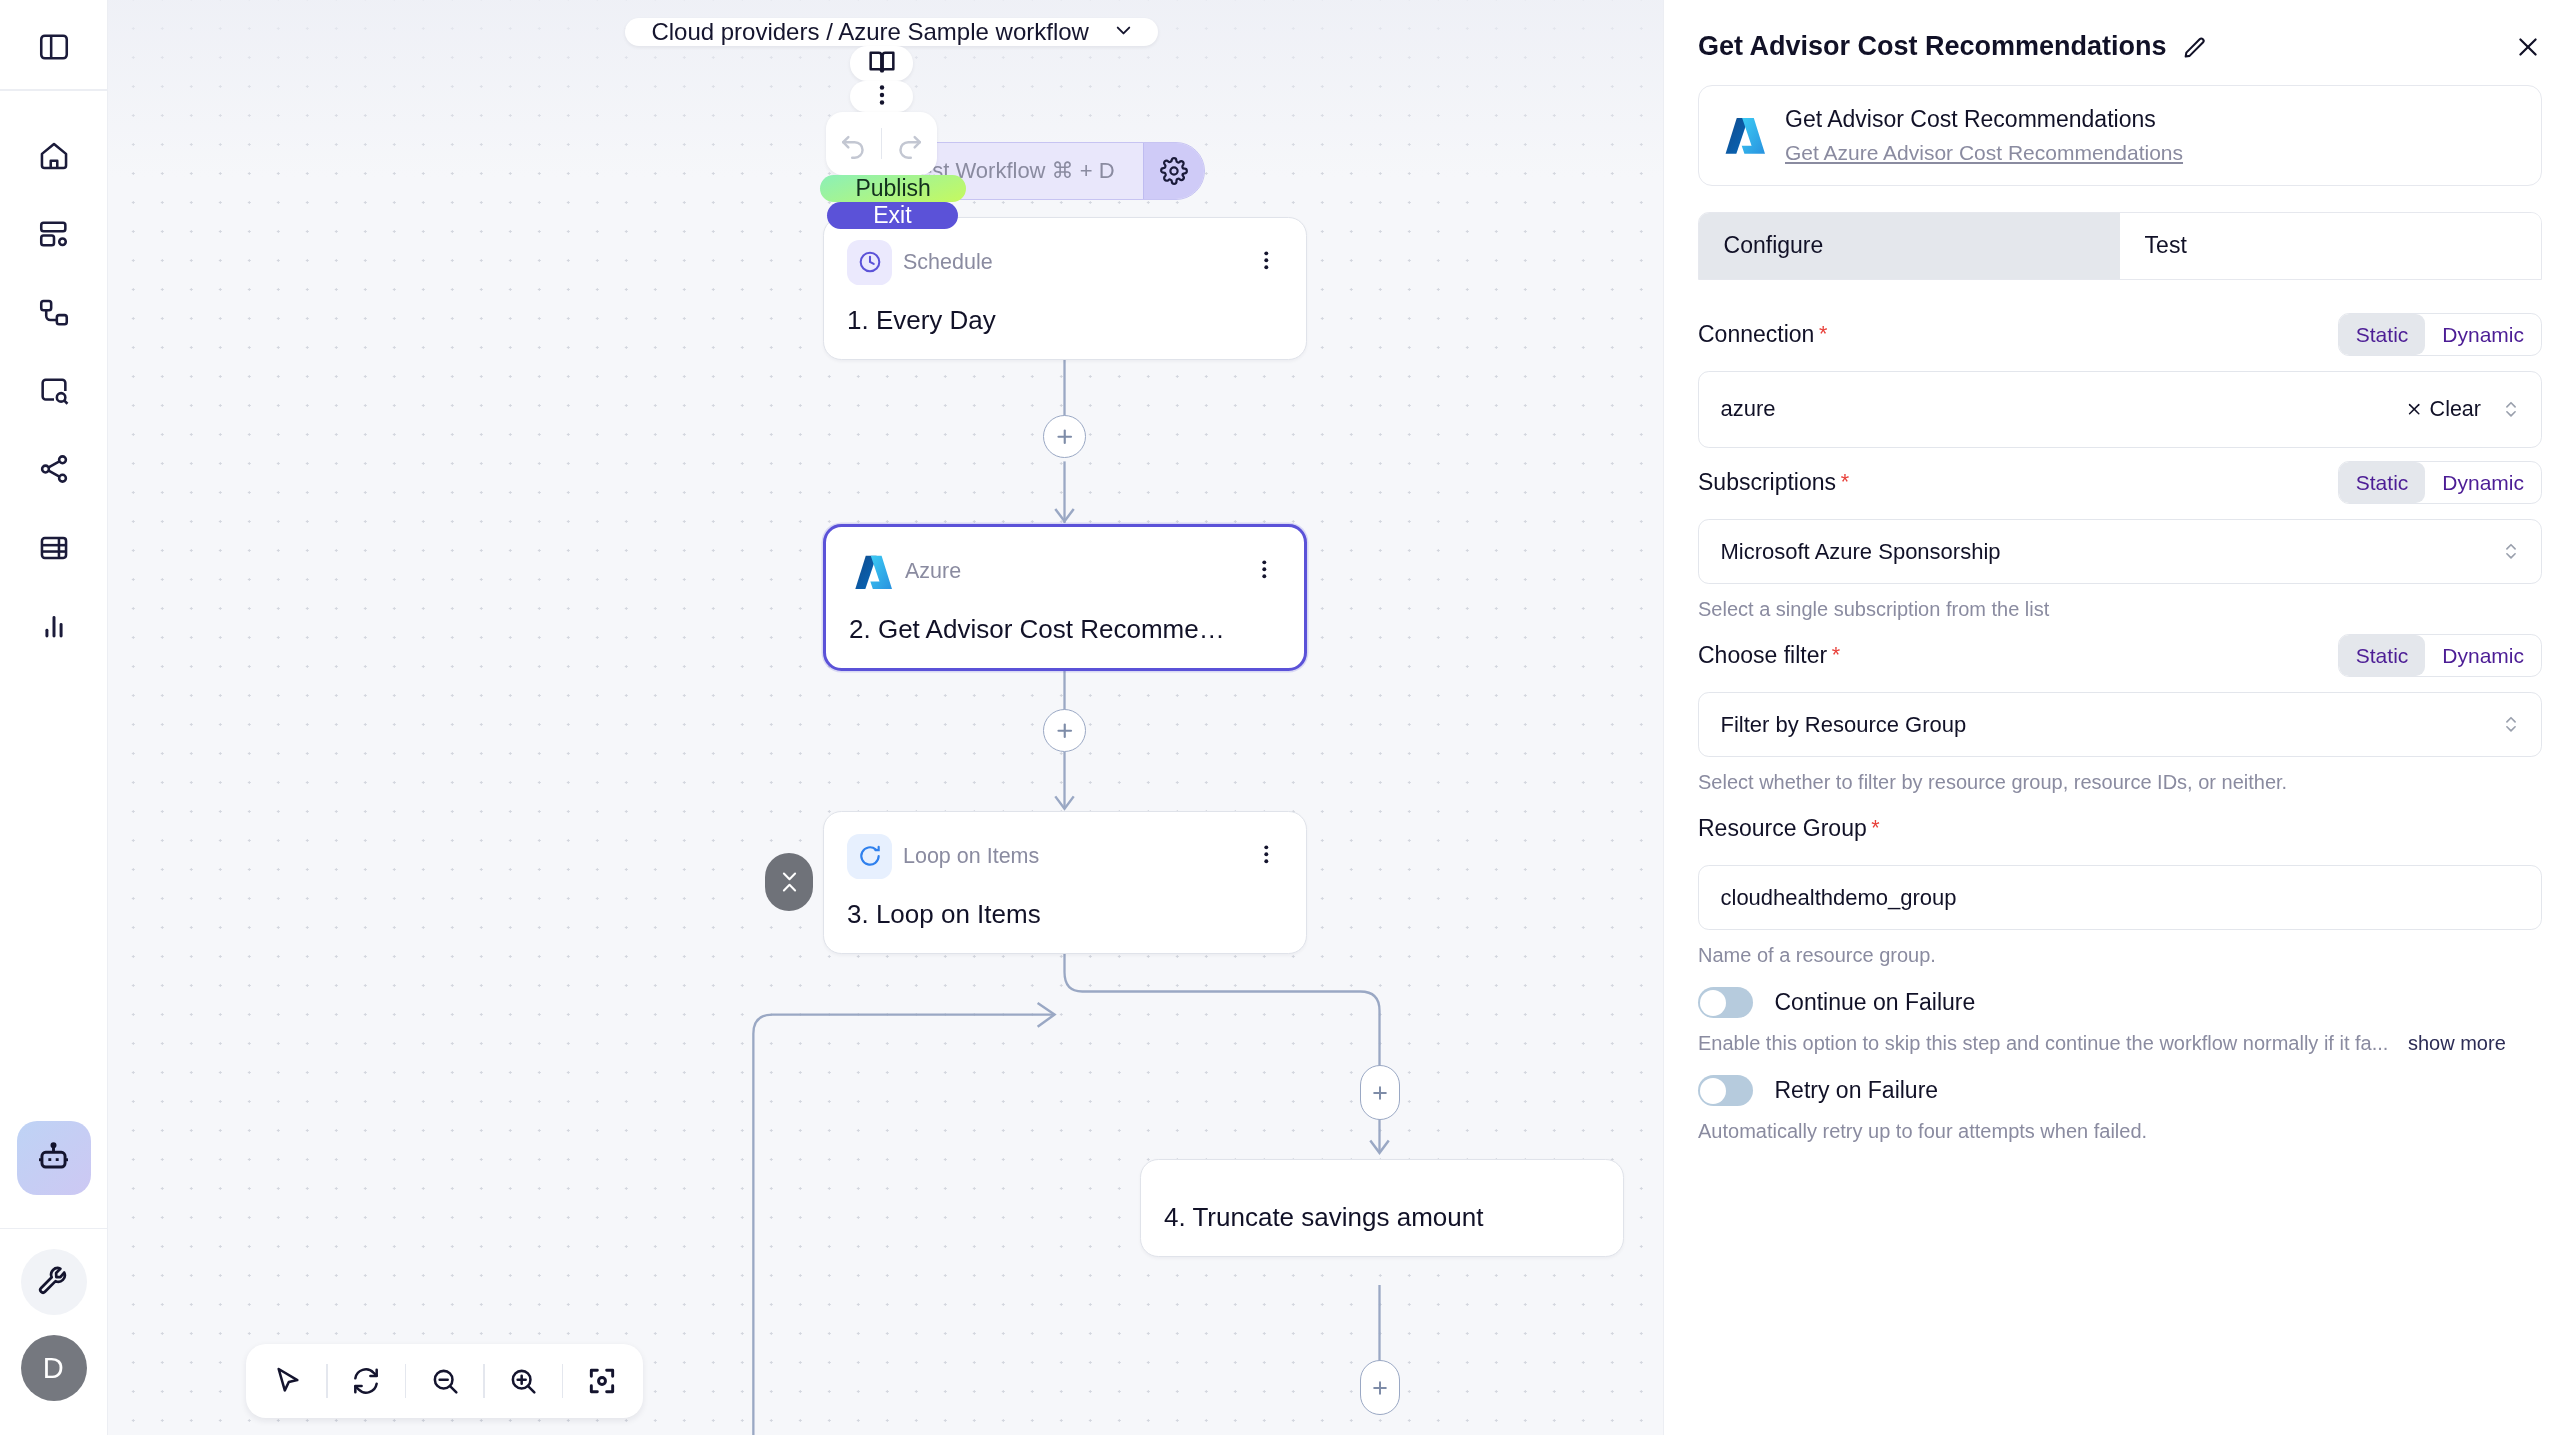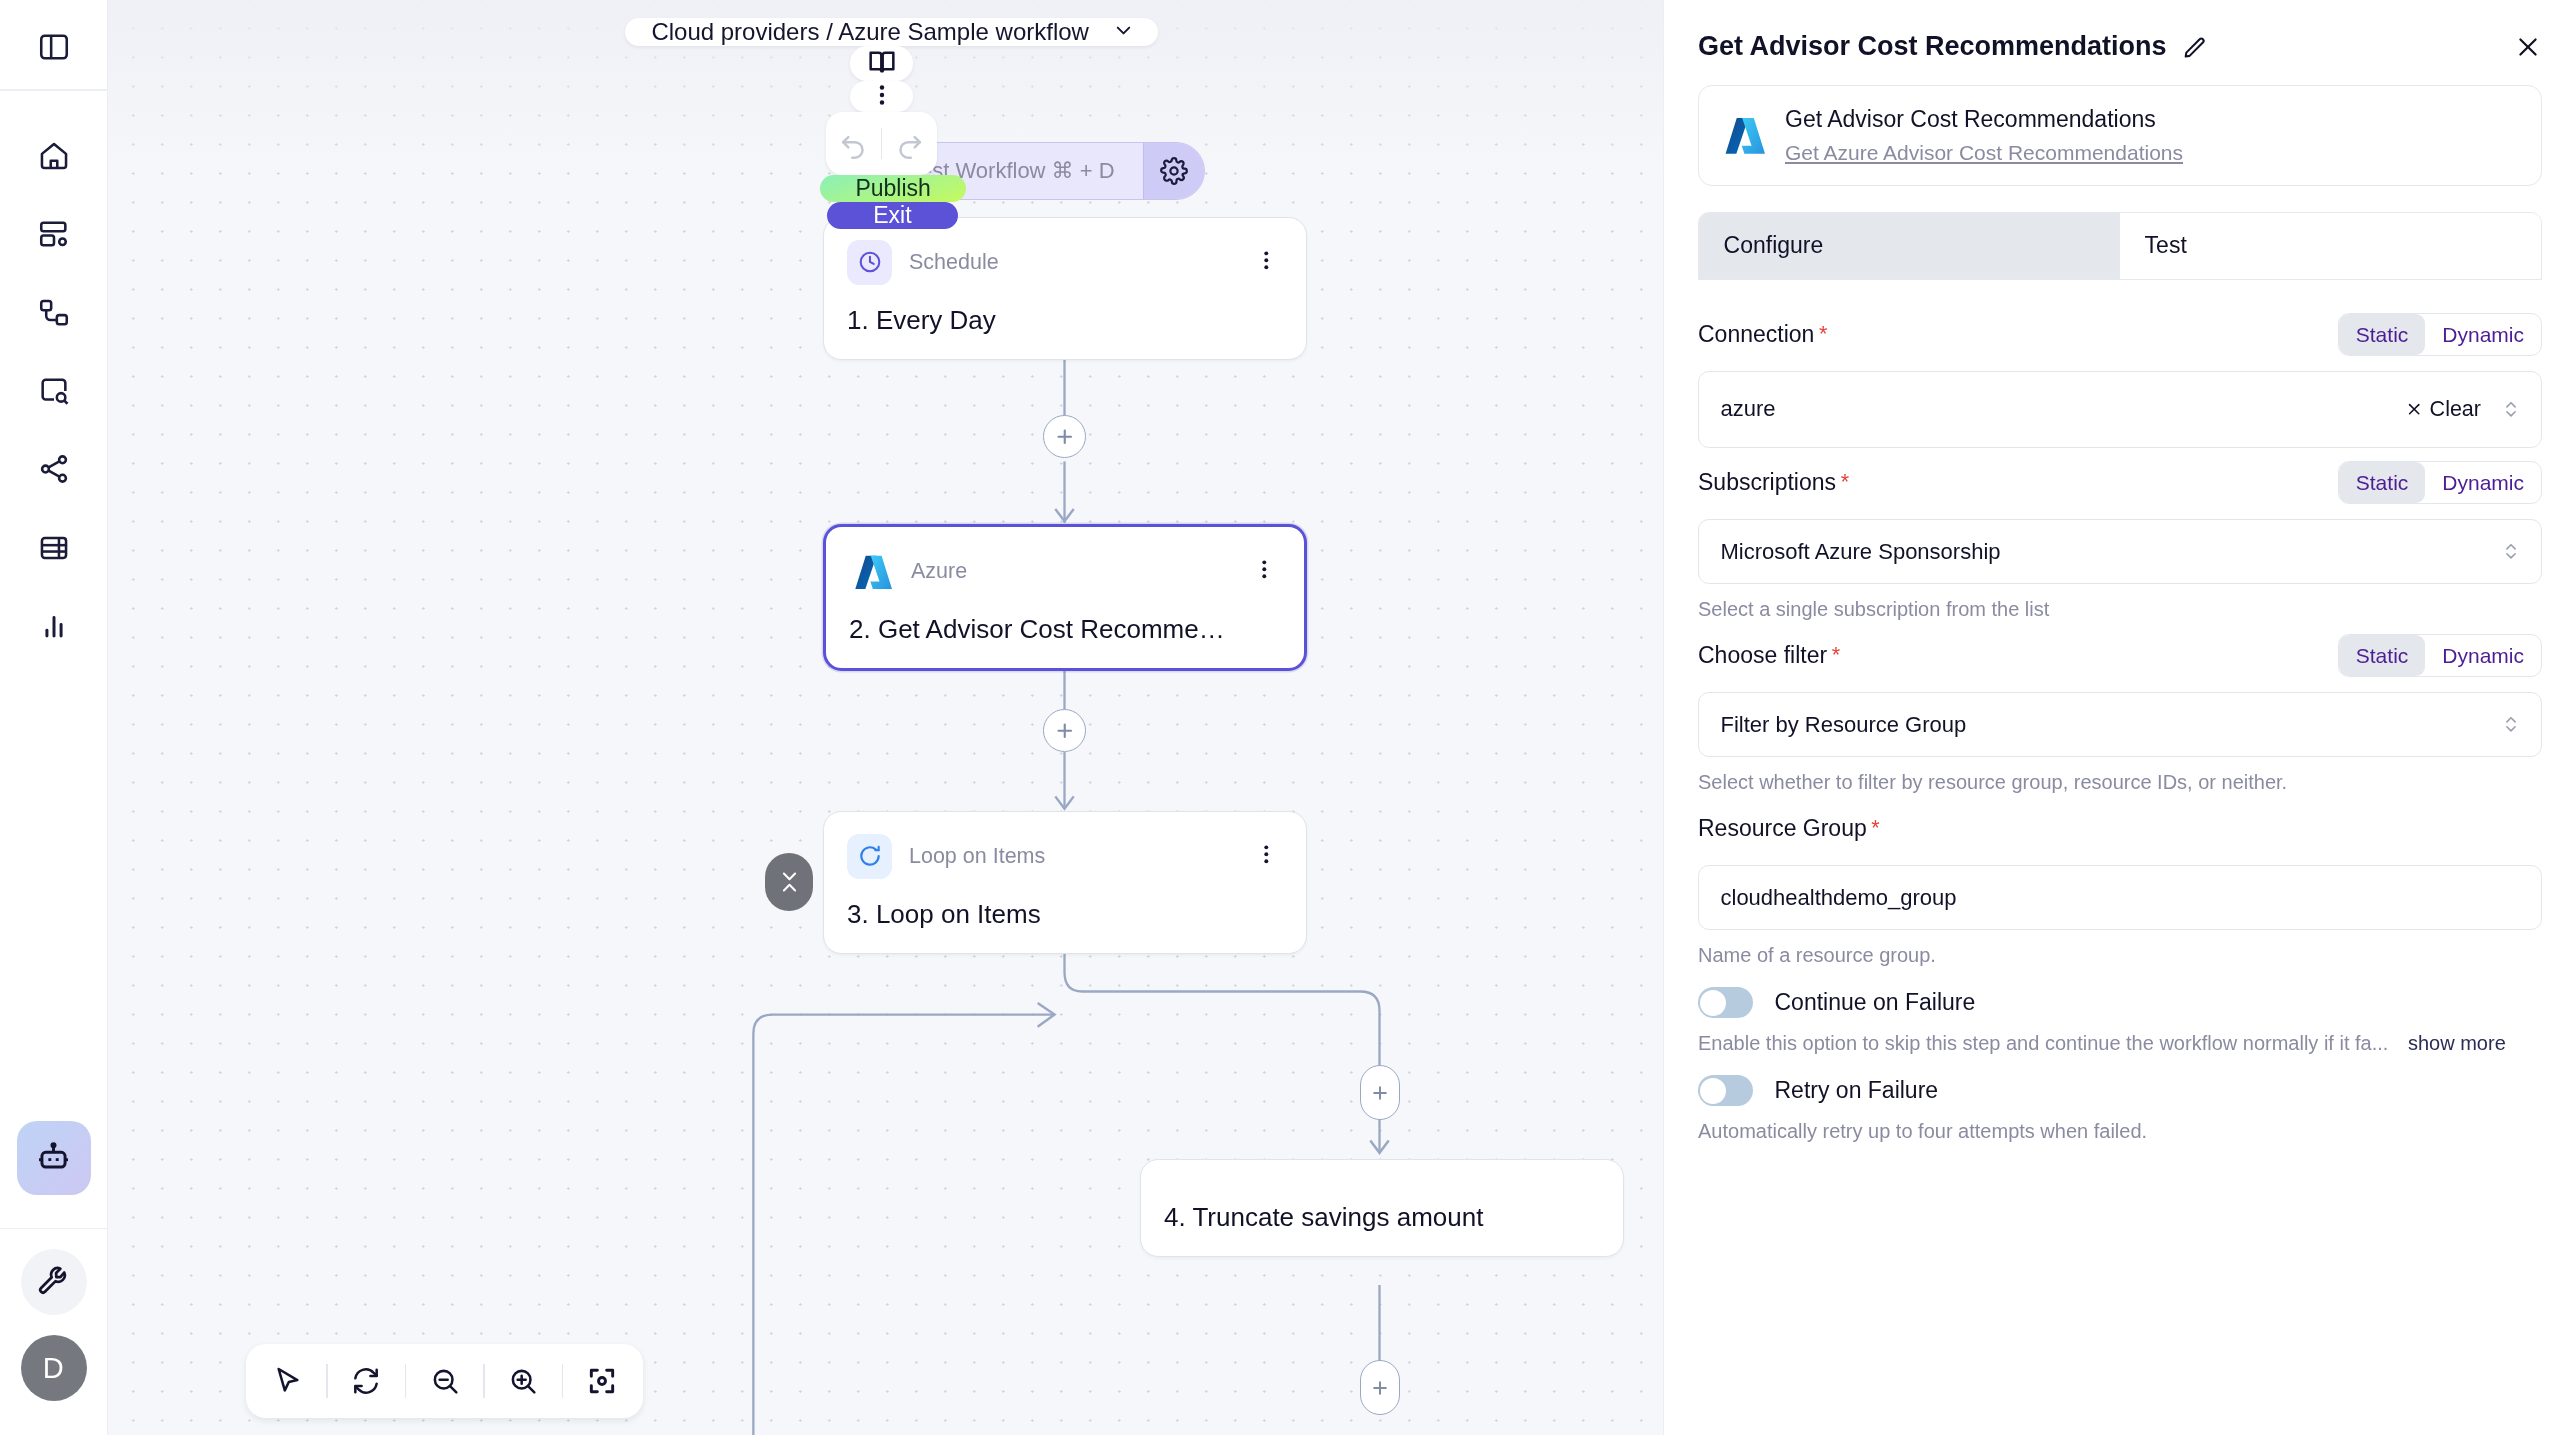--- a/index.html
+++ b/index.html
@@ -123,21 +123,21 @@
   .node.selected { border: 3.1px solid #5b52d8; box-shadow: 0 0 0 1.5px rgba(91,82,216,.18); }
   .node-head { display: flex; align-items: center; height: 45px; }
   .node-chip {
     width: 45px; height: 45px; border-radius: 12.3px;
     display: flex; align-items: center; justify-content: center; flex: 0 0 45px;
   }
   .chip-schedule { background: #ebe9fd; color: #5b52d8; }
   .chip-azure { background: transparent; }
   .chip-loop { background: #e7f0fe; color: #2f80ed; }
   .chip-math { background: #e7f7e9; color: #2bb24c; font-size: 23px; }
-  .node-type { font-size: 21.5px; color: #8a8ba0; margin-left: 17px; white-space: nowrap; }
+  .node-type { font-size: 21.5px; color: #8a8ba0; margin-left: 11px; white-space: nowrap; }
   .node-dots { margin-left: auto; color: #14142e; cursor: pointer; padding: 0 4.6px; }
   .node-title { font-size: 26px; color: #111127; margin-top: 20px; white-space: nowrap; }
 
   
   .loop-handle {
     position: absolute; width: 48px; height: 58px; border-radius: 24.6px;
     background: #6f7279; display: flex; align-items: center; justify-content: center;
     color: #ffffff; z-index: 6; cursor: pointer;
   }
 

